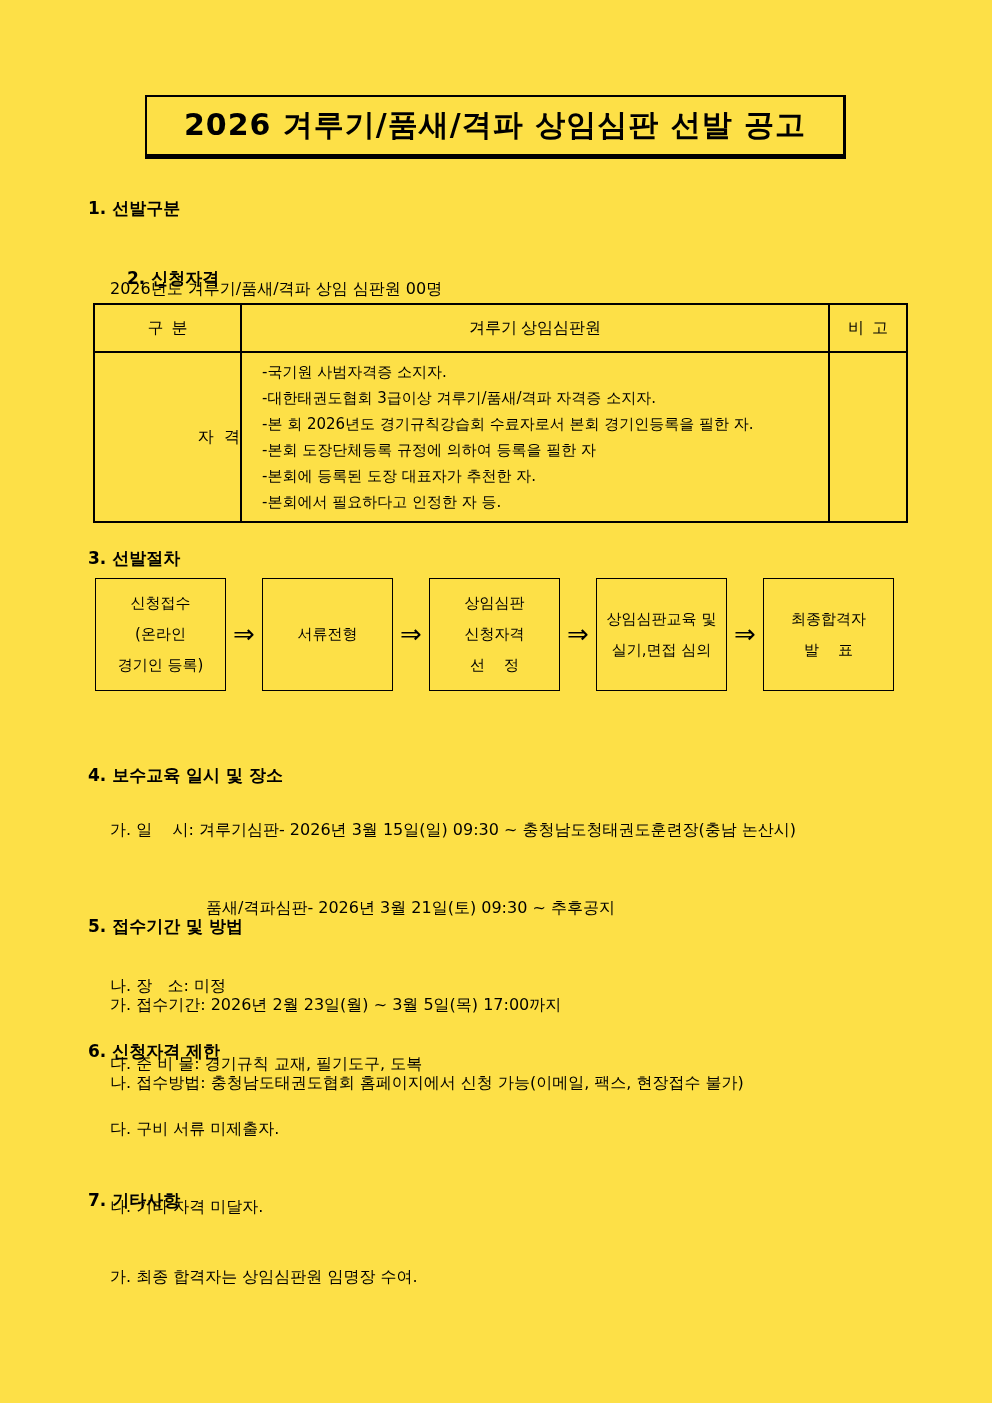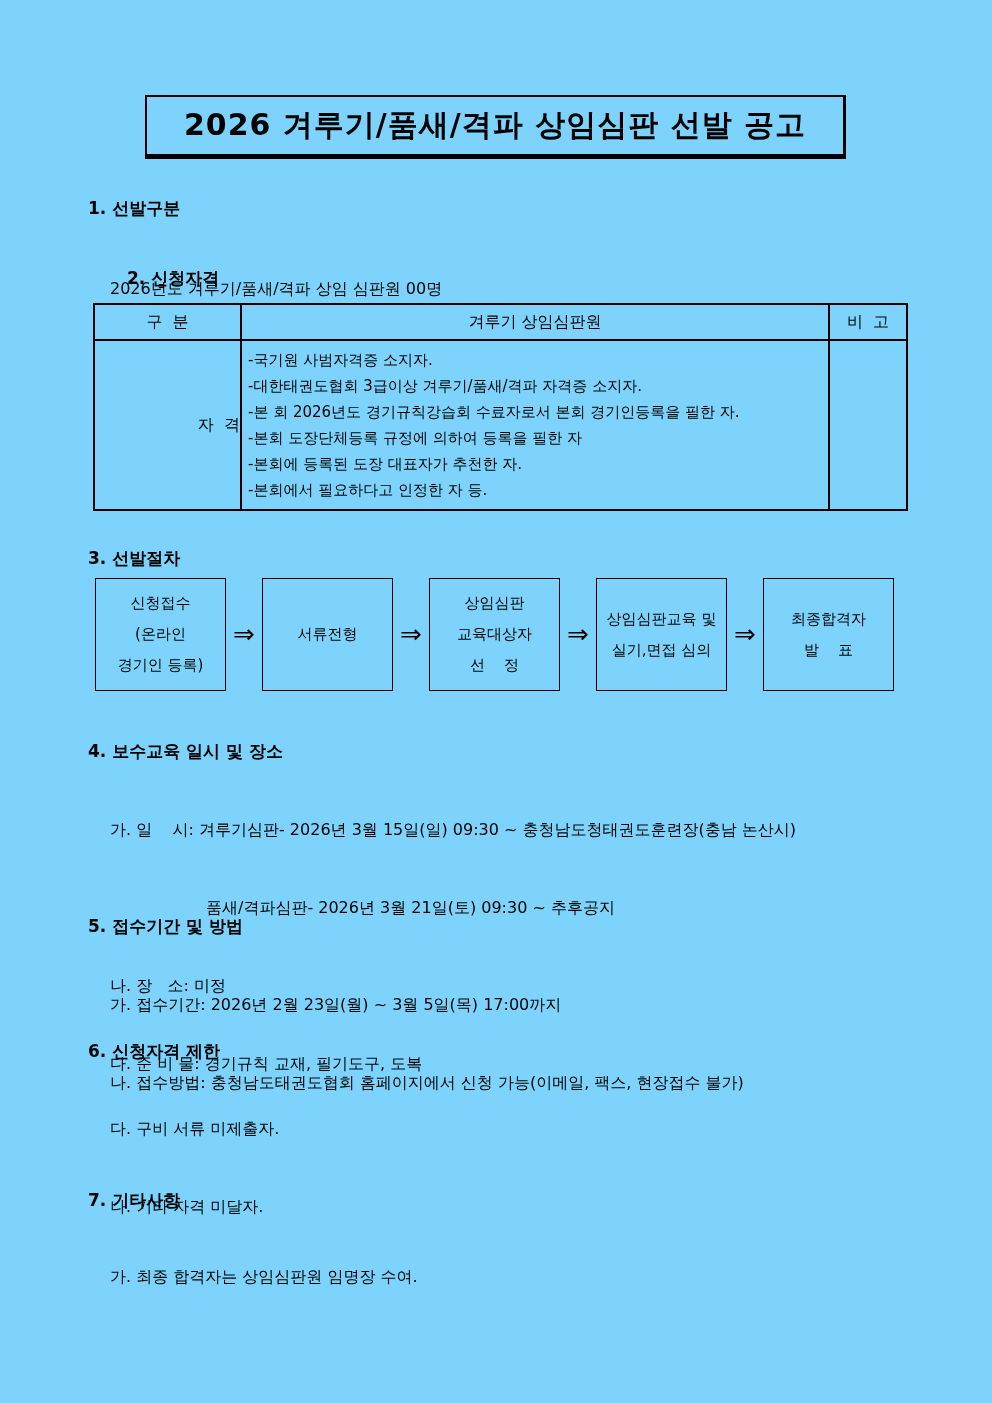--- a/index.html
+++ b/index.html
@@ -1,20 +1,20 @@
 <!DOCTYPE html>
 <html lang="ko"><head>
 <meta charset="utf-8">
 <style>
   * { margin:0; padding:0; box-sizing:border-box; }
   html,body { background:#ffffff; }
   .page {
     position:relative;
     width:992px; height:1403px;
-    background:#7dd3fc;
+    background:#fde047;
     color:#000000;
     font-family:"DejaVu Sans","Liberation Sans",sans-serif;
     overflow:hidden;
   }
   .title-box {
     position:absolute; left:145px; top:95px;
     width:701px; height:64px;
     border:2px solid #000;
     border-right-width:3px;
     border-bottom-width:5px;
@@ -36,23 +36,23 @@
   
   table.qual {
     position:absolute; left:93px; top:303px;
     border-collapse:collapse; table-layout:fixed;
     width:813px;
   }
   table.qual td {
     border:2px solid #000;
     font-size:15px; vertical-align:middle;
   }
-  table.qual tr.head td { height:36px; text-align:center; white-space:pre; font-size:16px; }
+  table.qual tr.head td { height:48px; text-align:center; white-space:pre; font-size:16px;font-family:Liberation Serif, serif; }
   td.c1 { width:147px; text-align:center; white-space:pre; }
-  td.c2 { width:588px; padding:6px 6px; }
+  td.c2 { width:588px; padding:6px 20px; }
   td.c3 { width:78px;margin-top:16px; }
   tr.bodyrow { height:167px; }
   tr.bodyrow .c1 { font-size:16px;text-align:right; }
   .items div { line-height:26px; white-space:pre-wrap; }
   
   .flow {
     position:absolute; left:95px; top:578px;
     display:flex; align-items:center;
   }
   .fbox {
@@ -113,36 +113,36 @@
       <div>(온라인</div>
       <div>경기인 등록)</div>
     </div>
     <div class="farrow">⇒</div>
     <div class="fbox">
       <div>서류전형</div>
     </div>
     <div class="farrow">⇒</div>
     <div class="fbox">
       <div>상임심판</div>
-      <div>교육대상자</div>
+      <div>신청자격</div>
       <div>선    정</div>
     </div>
     <div class="farrow">⇒</div>
     <div class="fbox">
       <div>상임심판교육 및</div>
       <div>실기,면접 심의</div>
     </div>
     <div class="farrow">⇒</div>
     <div class="fbox">
       <div>최종합격자</div>
       <div>발    표</div>
     </div>
   </div>
 
-  <div class="sec-heading" style="top:740px;">4. 보수교육 일시 및 장소</div>
+  <div class="sec-heading" style="top:764px;">4. 보수교육 일시 및 장소</div>
   <div class="sec-lines" style="top:765px;">
     <div class="line">가. 일    시: 겨루기심판- 2026년 3월 15일(일) 09:30 ~ 충청남도청태권도훈련장(충남 논산시)</div>
     <div class="line indent">품새/격파심판- 2026년 3월 21일(토) 09:30 ~ 추후공지</div>
     <div class="line">나. 장   소: 미정</div>
     <div class="line">다. 준 비 물: 경기규칙 교재, 필기도구, 도복</div>
   </div>
 
   <div class="sec-heading" style="top:915px;">5. 접수기간 및 방법</div>
   <div class="sec-lines" style="top:940px;">
     <div class="line">가. 접수기간: 2026년 2월 23일(월) ~ 3월 5일(목) 17:00까지</div>

